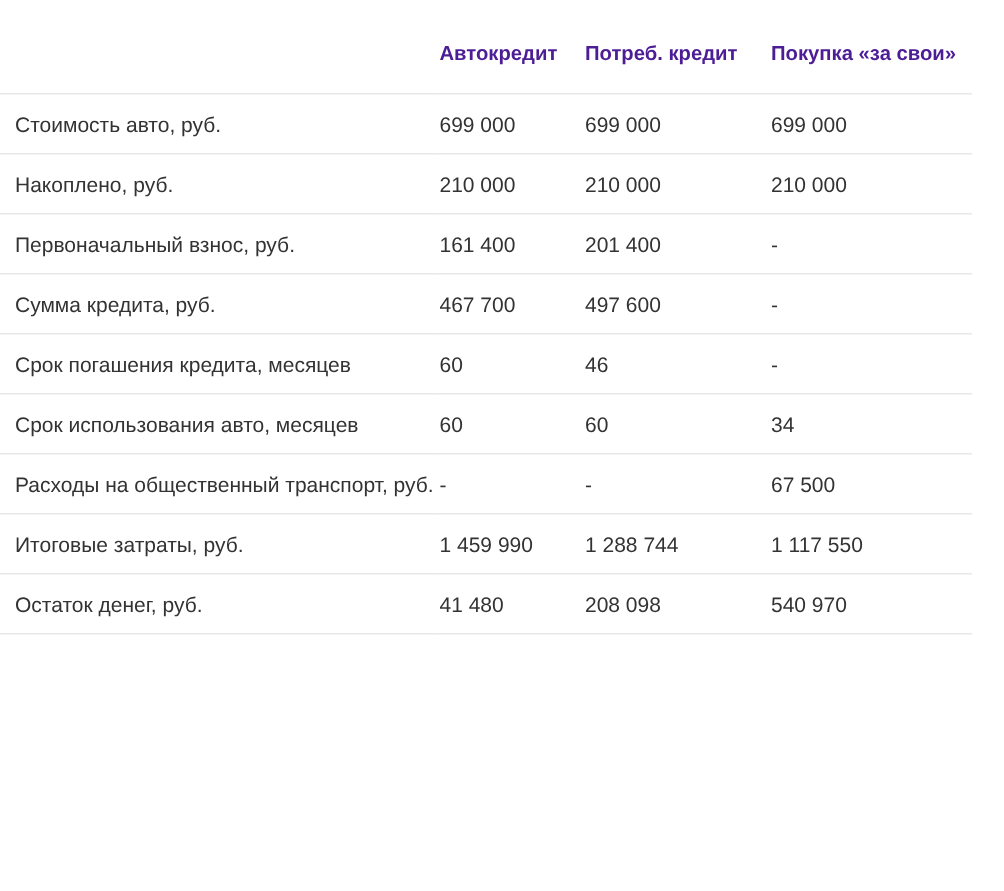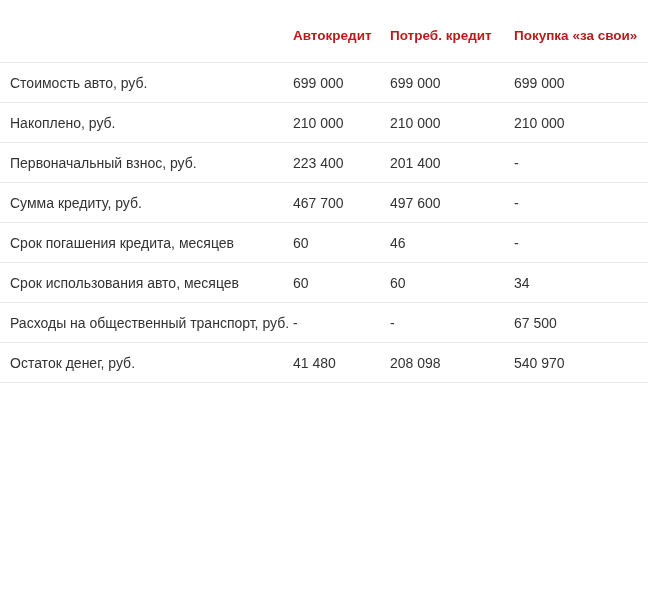--- a/index.html
+++ b/index.html
@@ -22,21 +22,21 @@
     font-size: 14px;
     color: #333333;
   }
   .comparison-table th {
     height: 54px;
     padding: 8px 0 0 0;
     text-align: left;
     vertical-align: middle;
     font-weight: bold;
     font-size: 13.5px;
-    color: #b91c1c;
+    color: #4c1d95;
     white-space: nowrap;
   }
   .comparison-table td {
     height: 39px;
     padding: 0;
     vertical-align: middle;
     border-top: 1px solid #e8e8e8;
     white-space: nowrap;
   }
   .comparison-table tr.last-row td {
@@ -74,26 +74,26 @@
         <td>699 000</td>
       </tr>
       <tr>
         <td class="label-cell">Накоплено, руб.</td>
         <td>210 000</td>
         <td>210 000</td>
         <td>210 000</td>
       </tr>
       <tr>
         <td class="label-cell">Первоначальный взнос, руб.</td>
-        <td>223 400</td>
+        <td>161 400</td>
         <td>201 400</td>
         <td>-</td>
       </tr>
       <tr>
-        <td class="label-cell">Сумма кредиту, руб.</td>
+        <td class="label-cell">Сумма кредита, руб.</td>
         <td>467 700</td>
         <td>497 600</td>
         <td>-</td>
       </tr>
       <tr>
         <td class="label-cell">Срок погашения кредита, месяцев</td>
         <td>60</td>
         <td>46</td>
         <td>-</td>
       </tr>
@@ -102,20 +102,26 @@
         <td>60</td>
         <td>60</td>
         <td>34</td>
       </tr>
       <tr>
         <td class="label-cell">Расходы на общественный транспорт, руб.</td>
         <td>-</td>
         <td>-</td>
         <td>67 500</td>
       </tr>
+      <tr>
+        <td class="label-cell">Итоговые затраты, руб.</td>
+        <td>1 459 990</td>
+        <td>1 288 744</td>
+        <td>1 117 550</td>
+      </tr>
       <tr class="last-row">
         <td class="label-cell">Остаток денег, руб.</td>
         <td>41 480</td>
         <td>208 098</td>
         <td>540 970</td>
       </tr>
     </tbody>
   </table>
 </div>
 

